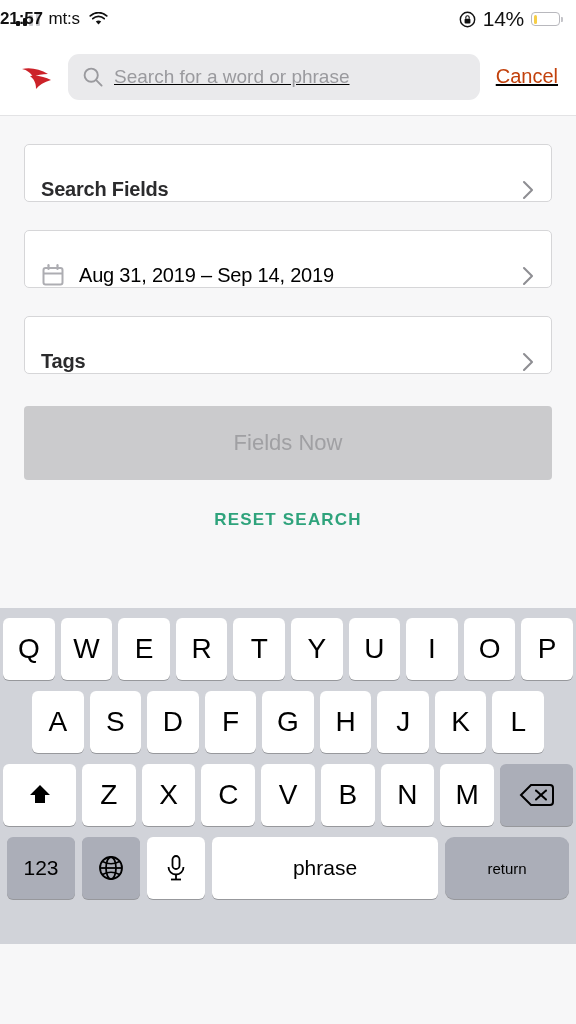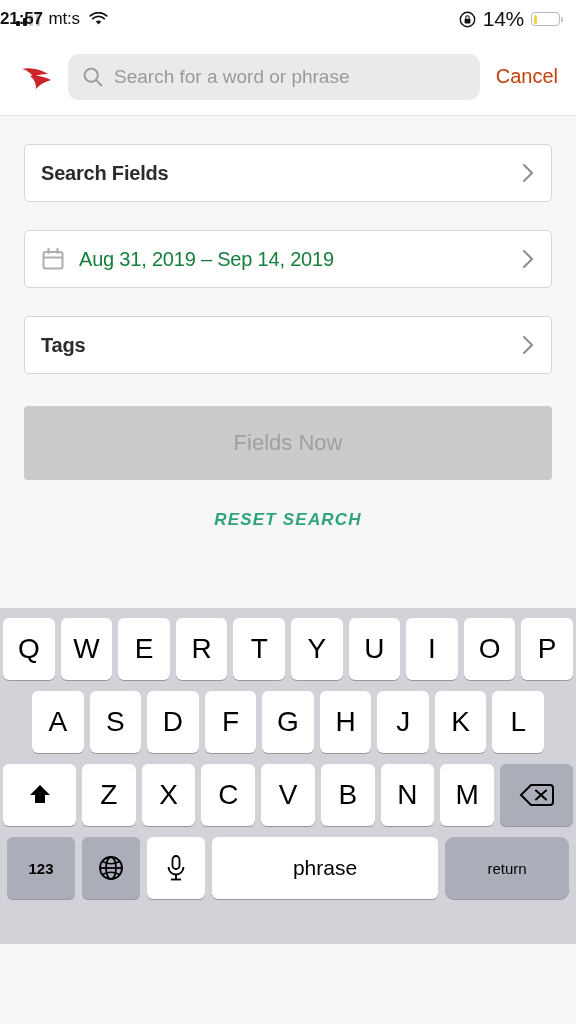--- a/index.html
+++ b/index.html
@@ -44,20 +44,21 @@
     content: ""; position: absolute; right: -4px; top: 4px;
     width: 2px; height: 5px; background: #c4c4c9; border-radius: 0 1px 1px 0;
   }
   .battery .fill { height: 100%; background: #f6ce46; border-radius: 1.5px; }
 
   
   .header {
     background: #ffffff; height: 78px;
     display: flex; align-items: center; padding: 0 14px;
     border-bottom: 1px solid #e3e3e5;
+    text-decoration: underline;
   }
   .logo { width: 50px; display: flex; justify-content: center; align-items: center; }
   .searchbox {
     flex: 1; height: 46px; background: #eaeaec; border-radius: 11px;
     display: flex; align-items: center; padding: 0 14px; gap: 10px;
     margin: 0 6px 0 4px;
   }
   .searchbox .magnifier { flex: 0 0 auto; }
   .search-input {
     border: none; background: transparent; outline: none;
@@ -67,38 +68,38 @@
   .search-input::placeholder { color: #9a9a9e; }
   .cancel {
     color: #c2410c; font-size: 20px; padding: 6px 4px 6px 10px;
     white-space: nowrap; cursor: pointer;
   }
 
   
   .content { padding: 28px 24px 0 24px; }
   .row {
     height: 58px; background: #ffffff; border: 1px solid #d6d6d8;
-    border-radius: 5px; display: flex; align-items: center;
+    border-radius: 5px; display: flex; align-items: flex-end;
     padding: 0 16px; margin-bottom: 28px; cursor: pointer;
   }
   .row .cal { margin-right: 14px; flex: 0 0 auto; }
   .row .label { font-size: 20px; color: #2b2b2d; font-weight: bold; letter-spacing: -0.2px; }
-  .row .label.normal { font-weight: normal; color: #15803d; }
+  .row .label.normal { font-weight: normal; color: #000000; }
   .row .chev { margin-left: auto; }
 
   .search-now {
     height: 74px; width: 100%; background: #cbcbcd; border: none;
     border-radius: 4px; color: #a0a0a3; font-size: 22px;
     font-family: "Liberation Sans", sans-serif;
     margin-top: 4px; cursor: default;
   }
   .reset {
     text-align: center; margin-top: 30px;
     color: #2fa37c; font-size: 17px; font-weight: bold;
-    letter-spacing: 1.2px; cursor: pointer; font-style: italic;
+    letter-spacing: 1.2px; cursor: pointer;
   }
 
   
   .keyboard {
     position: absolute; left: 0; right: 0; bottom: 0;
     height: 336px; background: #d1d3d9;
     padding: 10px 3px 6px 3px;
     display: flex; flex-direction: column; gap: 11px;
   }
   .krow { display: flex; justify-content: center; gap: 6px; height: 62px; }
@@ -106,21 +107,21 @@
   .key {
     background: #ffffff; border-radius: 6px;
     box-shadow: 0 1px 0 rgba(0,0,0,0.28);
     display: flex; align-items: center; justify-content: center;
     font-size: 28px; color: #000; flex: 1 1 0; min-width: 0;
     cursor: pointer; font-family: "Liberation Sans", sans-serif;
   }
   .key.dark { background: #abaeb8; }
   .key.shift { flex: 0 0 73px; }
   .key.back  { flex: 0 0 73px; }
-  .key.num   { flex: 0 0 68px; font-size: 15px; font-weight: bold; }
+  .key.num   { flex: 0 0 68px; font-size: 21px; }
   .key.globe { flex: 0 0 58px; }
   .key.mic   { flex: 0 0 58px; }
   .key.space { flex: 1 1 auto; font-size: 21px; }
   .key.ret   { flex: 0 0 124px; font-size: 15px; border-radius: 9px; }
   .krow.r4 { gap: 7px; padding: 0 4px; }
 </style>
 </head>
 <body>
 
 <div class="phone">

